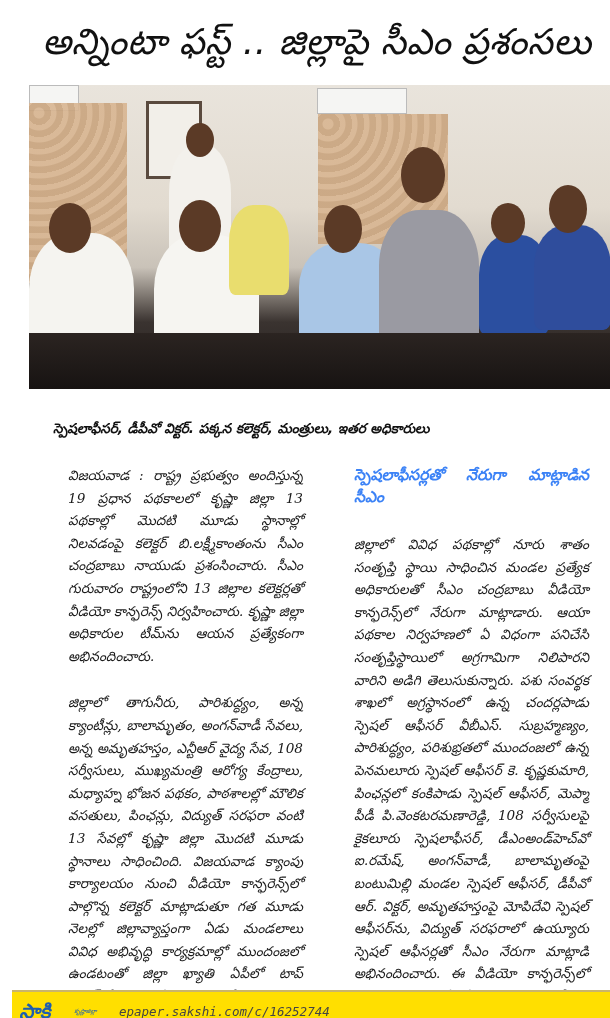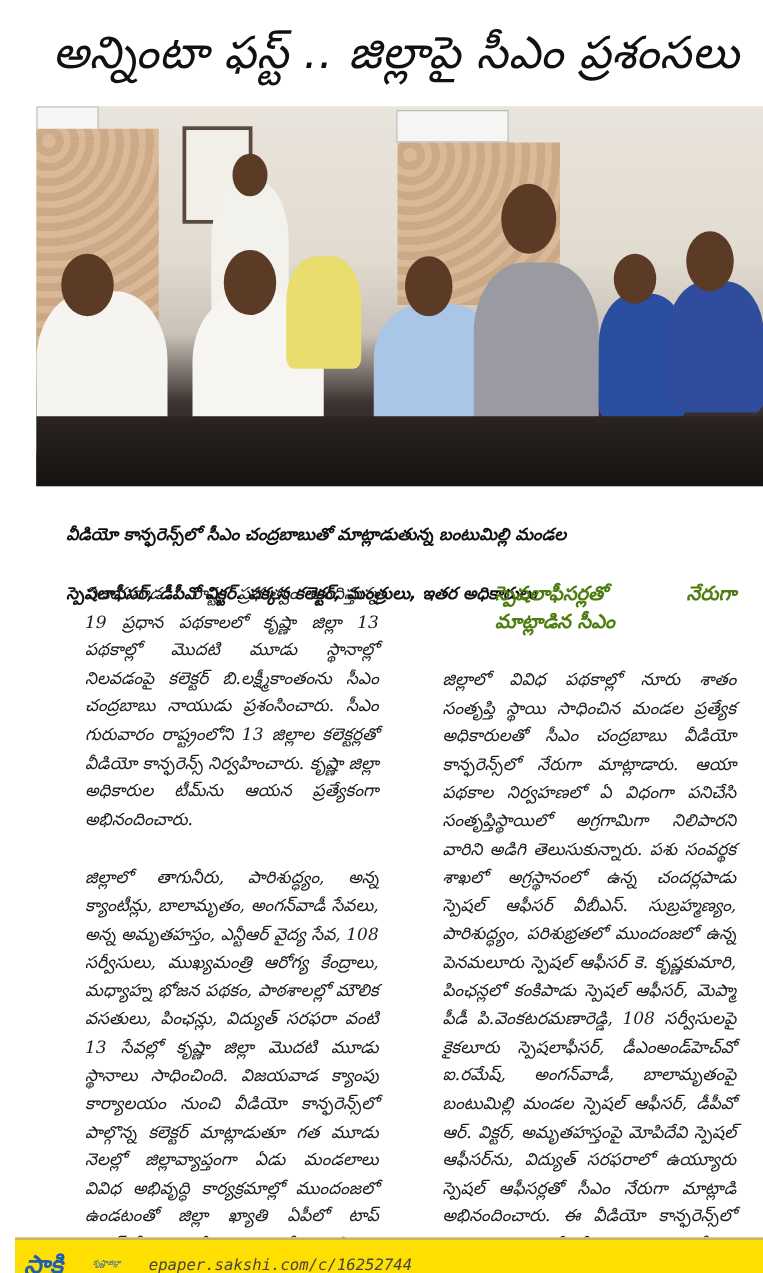--- a/index.html
+++ b/index.html
@@ -35,21 +35,21 @@
     }
 
     .col {
       position: absolute; top: 428px; width: 283px;
       font-size: 13.6px; line-height: 22.6px; color: #1b1b1b; text-align: justify;
       font-family: "DejaVu Serif", serif;
     }
     .col.left { left: 32px; }
     .col.right { left: 318px; }
     .col p { margin: 0; }
-    .subhead { font-family: "DejaVu Sans", sans-serif; font-size: 15.5px; font-weight: bold; line-height: 22px; margin-bottom: 1px; color: #4d7c0f; margin-left: 42px; }
+    .subhead { font-family: "DejaVu Sans", sans-serif; font-size: 15.5px; font-weight: bold; line-height: 22px; margin-bottom: 1px; color: #3b82f6; }
 
     .footer {
       position: absolute; left: 0; top: 978px; width: 610px; height: 40px;
       background: #ffdf00; border-top: 2px solid #c9b56a;
       display: flex; align-items: center;
     }
     .logo {
       width: 58px; height: 36px; margin-left: 5px; position: relative;
       display: flex; flex-direction: row; align-items: center; justify-content: center; text-align: center;
     }
@@ -81,21 +81,20 @@
   <div class="person" style="left:350px;top:125px;width:100px;height:140px;background:#9a9aa2;"></div>
   <div class="head" style="left:372px;top:62px;width:44px;height:56px;"></div>
   <div class="person" style="left:450px;top:150px;width:70px;height:100px;background:#2b4fa0;"></div>
   <div class="head" style="left:462px;top:118px;width:34px;height:40px;"></div>
   <div class="person" style="left:505px;top:140px;width:77px;height:105px;background:#2f4d9c;"></div>
   <div class="head" style="left:520px;top:100px;width:38px;height:48px;"></div>
   <div class="table-edge"></div>
 </div>
 
 <div class="caption">
-  <div>వీడియో కాన్ఫరెన్స్‌లో సీఎం చంద్రబాబుతో మాట్లాడుతున్న బంటుమిల్లి మండల</div>
   <div>స్పెషలాఫీసర్‌, డీపీవో విక్టర్‌. పక్కన కలెక్టర్‌, మంత్రులు, ఇతర అధికారులు</div>
 </div>
 
 <div class="col left">
   <p>విజయవాడ : రాష్ట్ర ప్రభుత్వం అందిస్తున్న 19 ప్రధాన పథకాలలో కృష్ణా జిల్లా 13 పథకాల్లో మొదటి మూడు స్థానాల్లో నిలవడంపై కలెక్టర్‌ బి.లక్ష్మీకాంతంను సీఎం చంద్రబాబు నాయుడు ప్రశంసించారు. సీఎం గురువారం రాష్ట్రంలోని 13 జిల్లాల కలెక్టర్లతో వీడియో కాన్ఫరెన్స్‌ నిర్వహించారు. కృష్ణా జిల్లా అధికారుల టీమ్‌ను ఆయన ప్రత్యేకంగా అభినందించారు.</p>
   <p>జిల్లాలో తాగునీరు, పారిశుద్ధ్యం, అన్న క్యాంటీన్లు, బాలామృతం, అంగన్‌వాడీ సేవలు, అన్న అమృతహస్తం, ఎన్టీఆర్‌ వైద్య సేవ, 108 సర్వీసులు, ముఖ్యమంత్రి ఆరోగ్య కేంద్రాలు, మధ్యాహ్న భోజన పథకం, పాఠశాలల్లో మౌలిక వసతులు, పింఛన్లు, విద్యుత్‌ సరఫరా వంటి 13 సేవల్లో కృష్ణా జిల్లా మొదటి మూడు స్థానాలు సాధించింది. విజయవాడ క్యాంపు కార్యాలయం నుంచి వీడియో కాన్ఫరెన్స్‌లో పాల్గొన్న కలెక్టర్‌ మాట్లాడుతూ గత మూడు నెలల్లో జిల్లావ్యాప్తంగా ఏడు మండలాలు వివిధ అభివృద్ధి కార్యక్రమాల్లో ముందంజలో ఉండటంతో జిల్లా ఖ్యాతి ఏపీలో టాప్‌ లెవల్‌లో నిలిచేందుకు దోహదపడిందని చెప్పారు.</p>
 </div>
 
 <div class="col right">
   <div class="subhead">స్పెషలాఫీసర్లతో నేరుగా మాట్లాడిన సీఎం</div>

